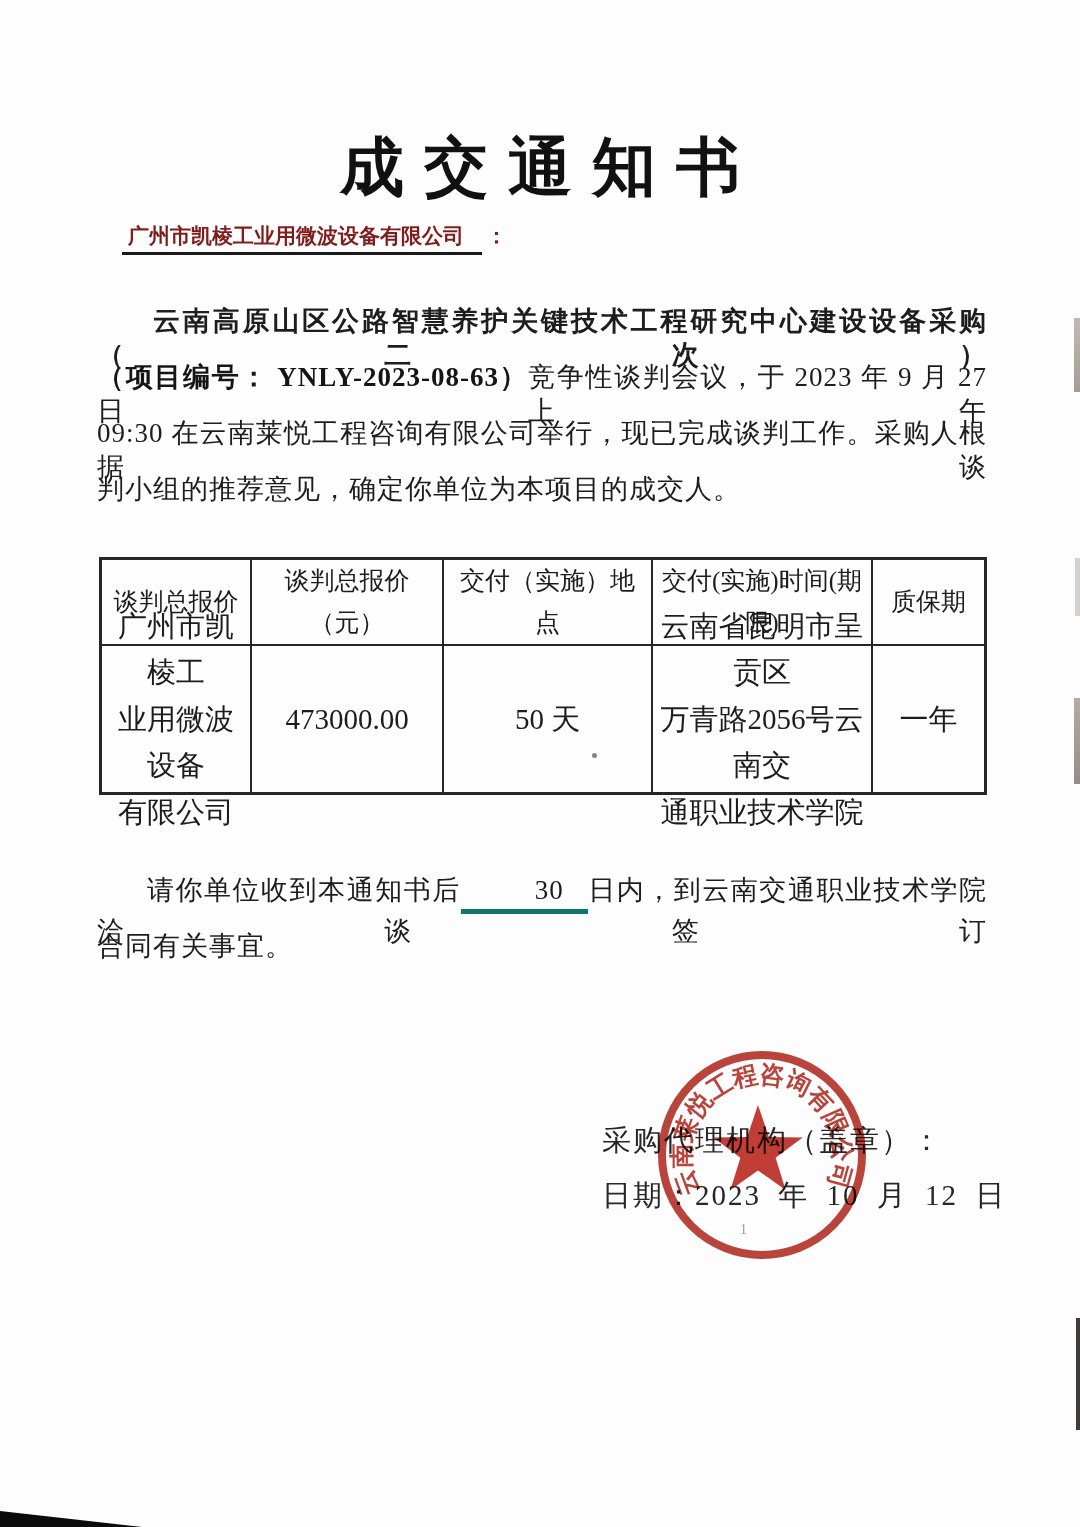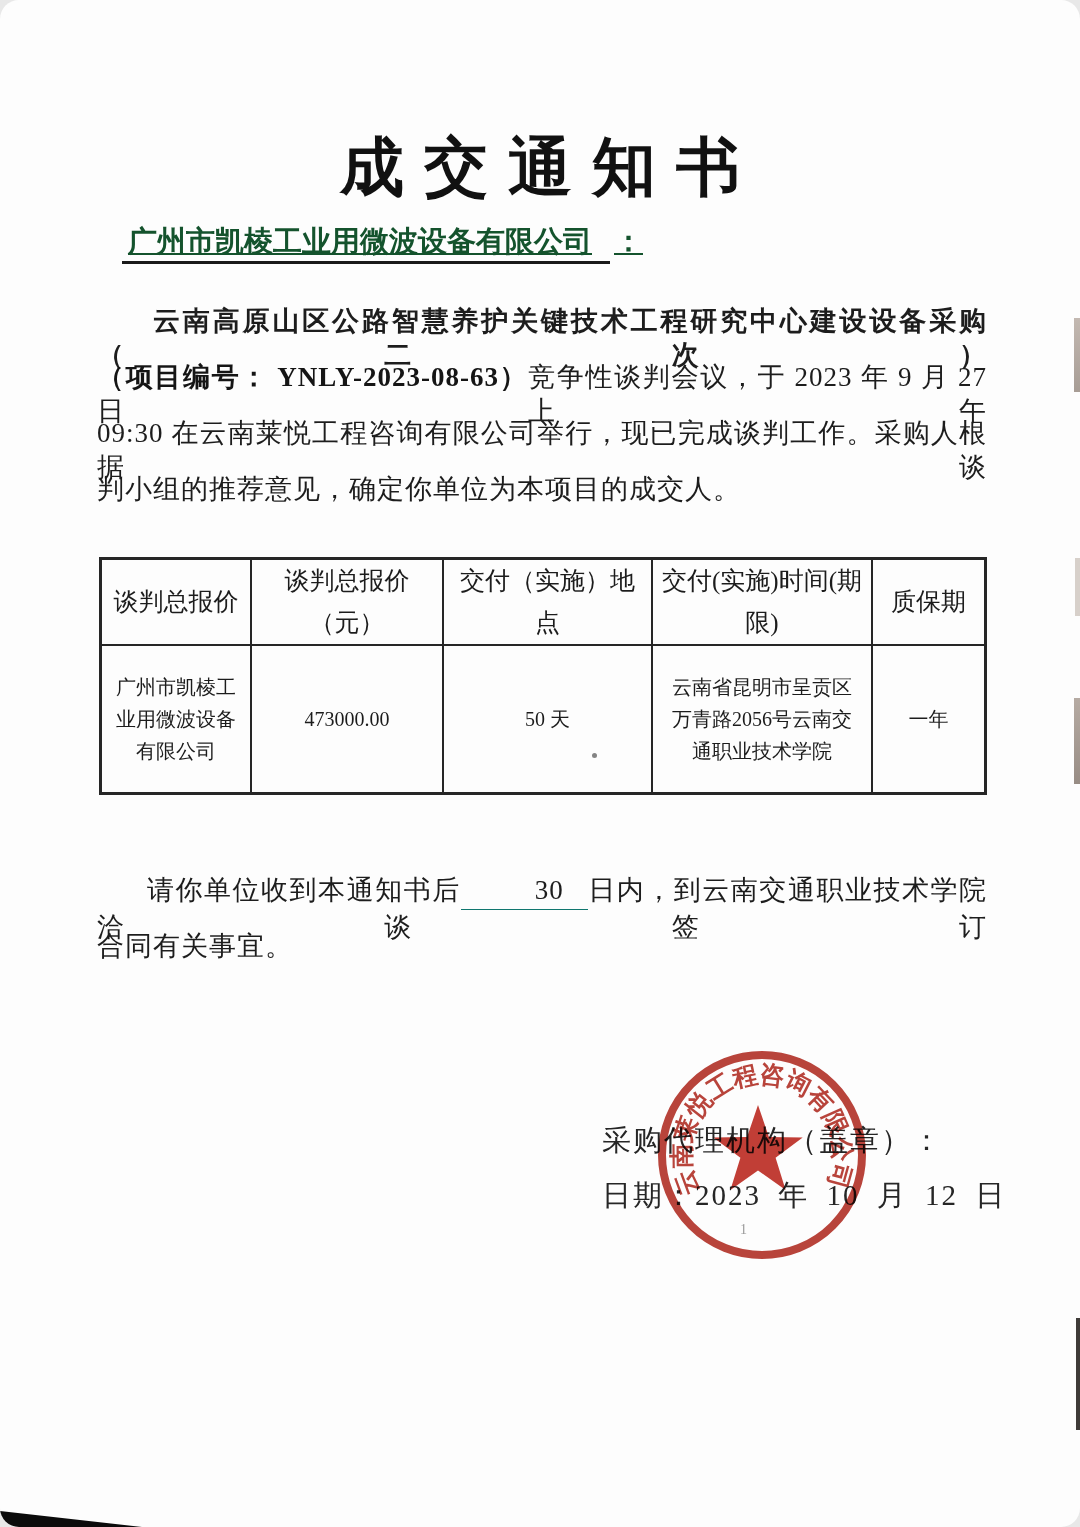--- a/index.html
+++ b/index.html
@@ -4,69 +4,68 @@
 <style>
   html,body{margin:0;padding:0;background:#e8e8e8;}
   .page{
     position:relative;
     width:1080px;height:1527px;
     margin:0 auto;
     background:#fdfdfd;
     overflow:hidden;
     font-family:"Liberation Serif","DejaVu Serif",serif;
     color:#1b1b1b;
-    border-radius:19px;
   }
   
   .doc-title{
     position:absolute;top:134px;left:0;width:100%;
     margin:0;text-align:center;
     font-size:64px;line-height:1.05;font-weight:900;
     letter-spacing:20px;text-indent:20px;
     color:#111;
   }
   
-  .recipient{position:absolute;top:222px;left:122px;font-size:29px;font-weight:bold;color:#14532d;text-decoration:underline;}
+  .recipient{position:absolute;top:222px;left:122px;font-size:21px;font-weight:bold;color:#7f1d1d;}
   .recipient-name{border-bottom:3px solid #1a1a1a;padding:0 18px 4px 6px;}
   .recipient-colon{margin-left:4px;}
   
   .bodyline{
     position:absolute;left:97px;width:890px;
     font-size:27px;line-height:34px;color:#1d1d1d;
     letter-spacing:1px;
     margin-top:12px;
   }
   .full{text-align:justify;text-align-last:justify;}
   .indent1{text-indent:56px;}
   .indent2{text-indent:50px;}
   .bseg{font-weight:bold;color:#151515;}
   .days-underline{
     display:inline-block;min-width:56px;text-align:center;
-    border-bottom:1px solid #0f766e;padding:0 24px 2px 24px;
+    border-bottom:5px solid #0f766e;padding:0 24px 2px 24px;
   }
   
   .tbl{
     position:absolute;left:99px;top:557px;
     display:grid;
     grid-template-columns:150px 192px 209px 220px 111px;
     grid-template-rows:86px 146px;
     border:3px solid #262626;
     background:#fdfdfd;
   }
   .cell{
     box-sizing:border-box;
     display:flex;align-items:center;justify-content:center;
     text-align:center;white-space:pre-line;
     padding:2px 6px;
     border-right:2px solid #262626;
     color:#1c1c1c;
   }
   .cell.lastcol{border-right:none;}
   .hcell{border-bottom:2px solid #262626;font-size:25px;line-height:1.7;}
-  .dcell{font-size:20px;line-height:1.6;}
+  .dcell{font-size:29px;line-height:1.6;}
   
   .sig-line{position:absolute;left:602px;font-size:29px;color:#262626;letter-spacing:2px;word-spacing:8px;}
   
   .stamp{
     position:absolute;left:650px;top:1043px;width:224px;height:224px;
     mix-blend-mode:multiply;opacity:.93;
   }
   .faint-mark{position:absolute;left:740px;top:1222px;font-size:14px;color:#9a9a9a;}
   
   .dot-artifact{position:absolute;left:592px;top:753px;width:5px;height:5px;border-radius:50%;background:#6f6f6f;opacity:.85;}

